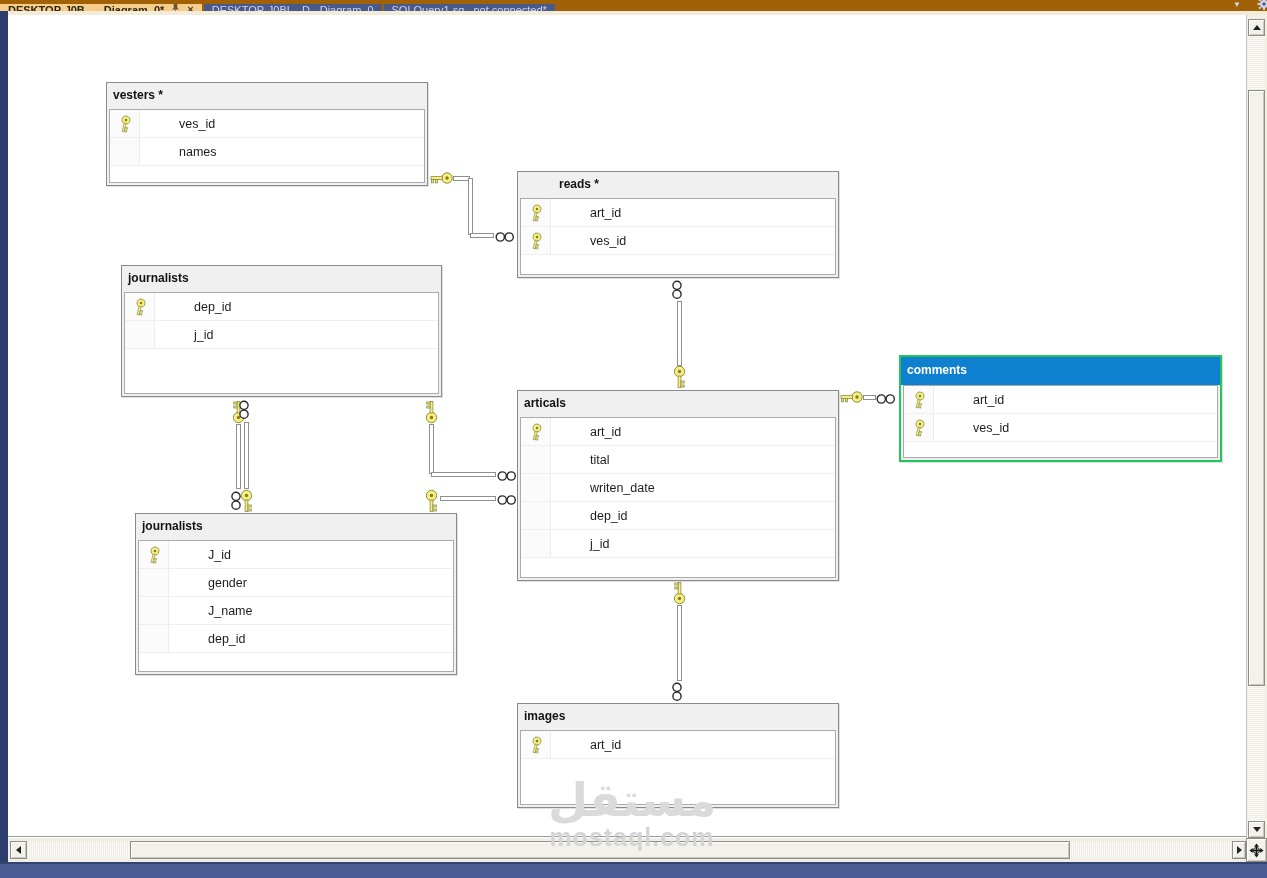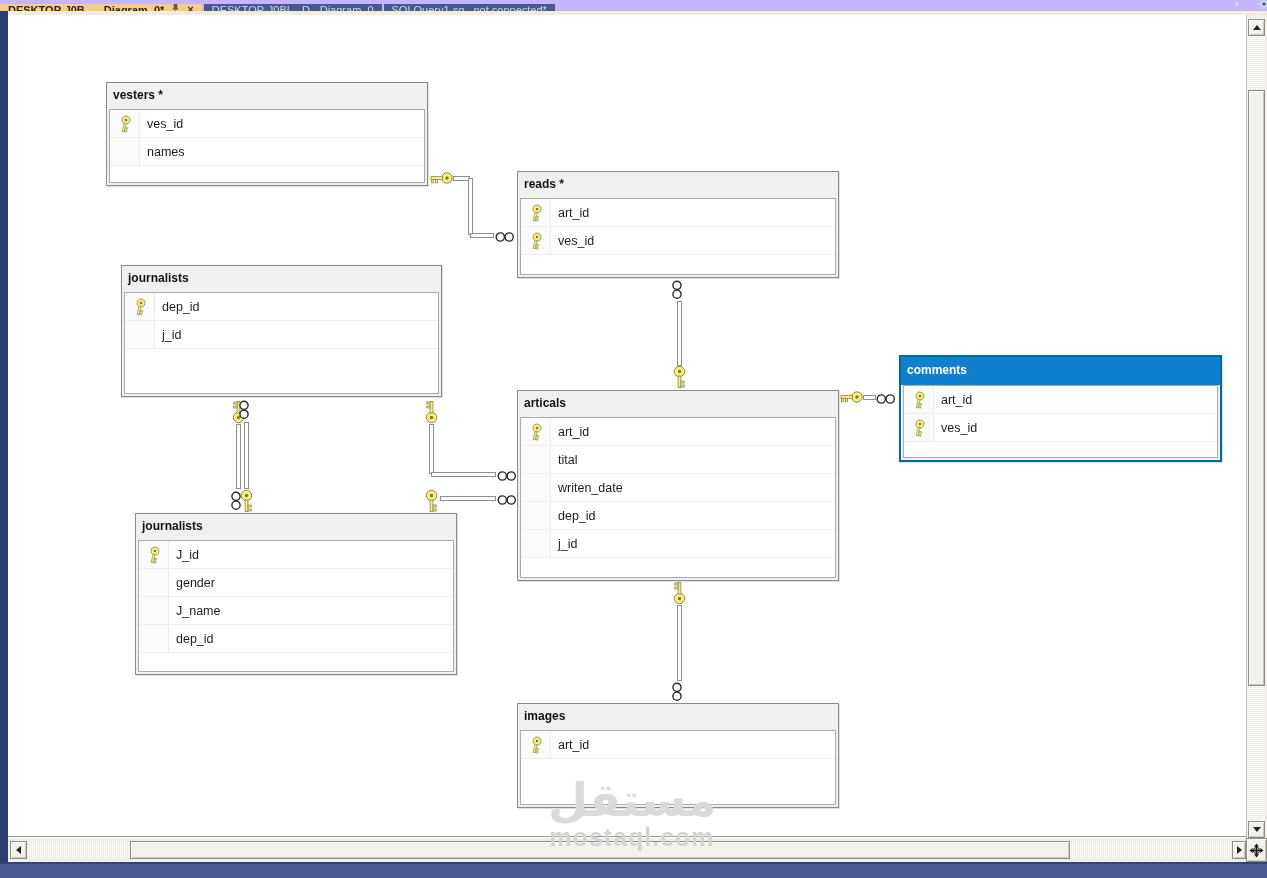--- a/index.html
+++ b/index.html
@@ -1,20 +1,20 @@
 <!DOCTYPE html>
 <html><head>
 <meta charset="utf-8">
 <style>
   html,body{margin:0;padding:0;}
   body{width:1267px;height:878px;position:relative;overflow:hidden;background:#fff;
        font-family:"Liberation Sans",sans-serif;}
 
   
-  #tabbar{position:absolute;left:0;top:0;width:1267px;height:11px;background:#c4b5fd;
+  #tabbar{position:absolute;left:0;top:0;width:1267px;height:11px;background:#a16207;
           white-space:nowrap;overflow:hidden;z-index:80;}
   .tab{display:inline-flex;align-items:flex-start;height:11px;padding:0 8px;margin-right:2px;
        font-size:11px;line-height:12px;color:#cdd5e9;background:#49598b;box-sizing:border-box;}
   .tab.active{background:#f6cd8a;color:#2f2511;font-weight:bold;}
   .tab .tlabel{display:inline-block;overflow:hidden;}
   .tab .tpin{margin-left:7px;margin-top:0px;}
   .tab .tclose{margin-left:7px;font-weight:bold;color:#4a3a22;font-size:11px;line-height:10px;}
   #tab-chevron{position:absolute;right:26px;top:0px;font-size:8px;color:#cfd9f2;z-index:81;}
   #tab-gear{position:absolute;right:-5px;top:-2px;z-index:81;}
 
@@ -47,31 +47,31 @@
   #pan-btn{position:absolute;left:1246px;top:838px;width:21px;height:24px;z-index:41;}
 
   .tri-up{width:0;height:0;border-left:4px solid transparent;border-right:4px solid transparent;border-bottom:5px solid #222;}
   .tri-down{width:0;height:0;border-left:4px solid transparent;border-right:4px solid transparent;border-top:5px solid #222;}
   .tri-left{width:0;height:0;border-top:4px solid transparent;border-bottom:4px solid transparent;border-right:5px solid #222;}
   .tri-right{width:0;height:0;border-top:4px solid transparent;border-bottom:4px solid transparent;border-left:5px solid #222;}
 
   
   .tbl{position:absolute;background:#f0f0f0;border:1px solid #8a8a8a;
        box-shadow:1px 1px 0 rgba(0,0,0,.12);box-sizing:border-box;z-index:10;}
-  .tbl.sel{border:2px solid #0369a1;}
+  .tbl.sel{border:2px solid #22c55e;}
   .tbl-title{height:26px;line-height:25px;padding-left:6px;font-weight:bold;font-size:12px;color:#121212;}
   .tbl.sel .tbl-title{background:#0f7fd0;color:#ffffff;height:28px;line-height:27px;}
   .tbl-body{position:absolute;left:2px;right:2px;top:26px;bottom:2px;background:#fff;
             border:1px solid #ababab;display:flex;flex-direction:column;overflow:hidden;}
   .tbl.sel .tbl-body{top:28px;}
   .trow{display:flex;flex:0 0 27px;height:27px;border-bottom:1px solid #efefef;align-items:center;}
   .trow.empty{flex:1 1 auto;border-bottom:none;}
   .kcell{width:30px;align-self:stretch;display:flex;align-items:center;justify-content:center;
          background:#fbfbfb;border-right:1px solid #ececec;box-sizing:border-box;}
-  .cname{padding-left:7px;font-size:12.5px;color:#1c1c1c;}
+  .cname{padding-left:7px;font-size:12.5px;color:#1c1c1c;margin-left:32px;}
 
   
   .seg{position:absolute;background:#ffffff;border:1px solid #8f8f8f;box-sizing:border-box;z-index:20;}
   .glyph{position:absolute;z-index:21;}
 
   
   #watermark{position:absolute;left:520px;top:776px;width:224px;text-align:center;z-index:70;
              pointer-events:none;}
   #wm1{font-family:"DejaVu Sans",sans-serif;font-size:46px;font-weight:bold;color:#dadada;line-height:48px;}
   #wm2{font-size:25px;font-weight:bold;color:#d4d4d4;letter-spacing:1px;line-height:26px;}
@@ -129,21 +129,21 @@
           </div>
           <div class="cname">ves_id</div>
         </div>
         <div class="trow">
           <div class="kcell"></div>
           <div class="cname">names</div>
         </div>
         <div class="trow empty"></div>
       </div>
     </div>
-    <div class="tbl" style="left: 517px; top: 171px; width: 322px; height: 107px;">
+    <div class="tbl" style="left: 517px; top: 171px; width: 322px; height: 107px; padding-left: 35px;">
       <div class="tbl-title">reads *</div>
       <div class="tbl-body">
         <div class="trow">
           <div class="kcell">
             <svg width="10" height="18" viewBox="0 0 13 24" style="transform:rotate(14deg)">
               <circle cx="6.5" cy="6.5" r="5.2" fill="#f7ef7d" stroke="#8b8b46" stroke-width="1"></circle>
               <rect x="5.1" y="11" width="2.8" height="11.5" fill="#f7ef7d" stroke="#8b8b46" stroke-width="0.8"></rect>
               <rect x="7.9" y="16" width="3.4" height="2" fill="#f7ef7d" stroke="#8b8b46" stroke-width="0.8"></rect>
               <rect x="7.9" y="20" width="3.4" height="2" fill="#f7ef7d" stroke="#8b8b46" stroke-width="0.8"></rect>
               <circle cx="6.5" cy="6.5" r="1.7" fill="#807d33"></circle>

